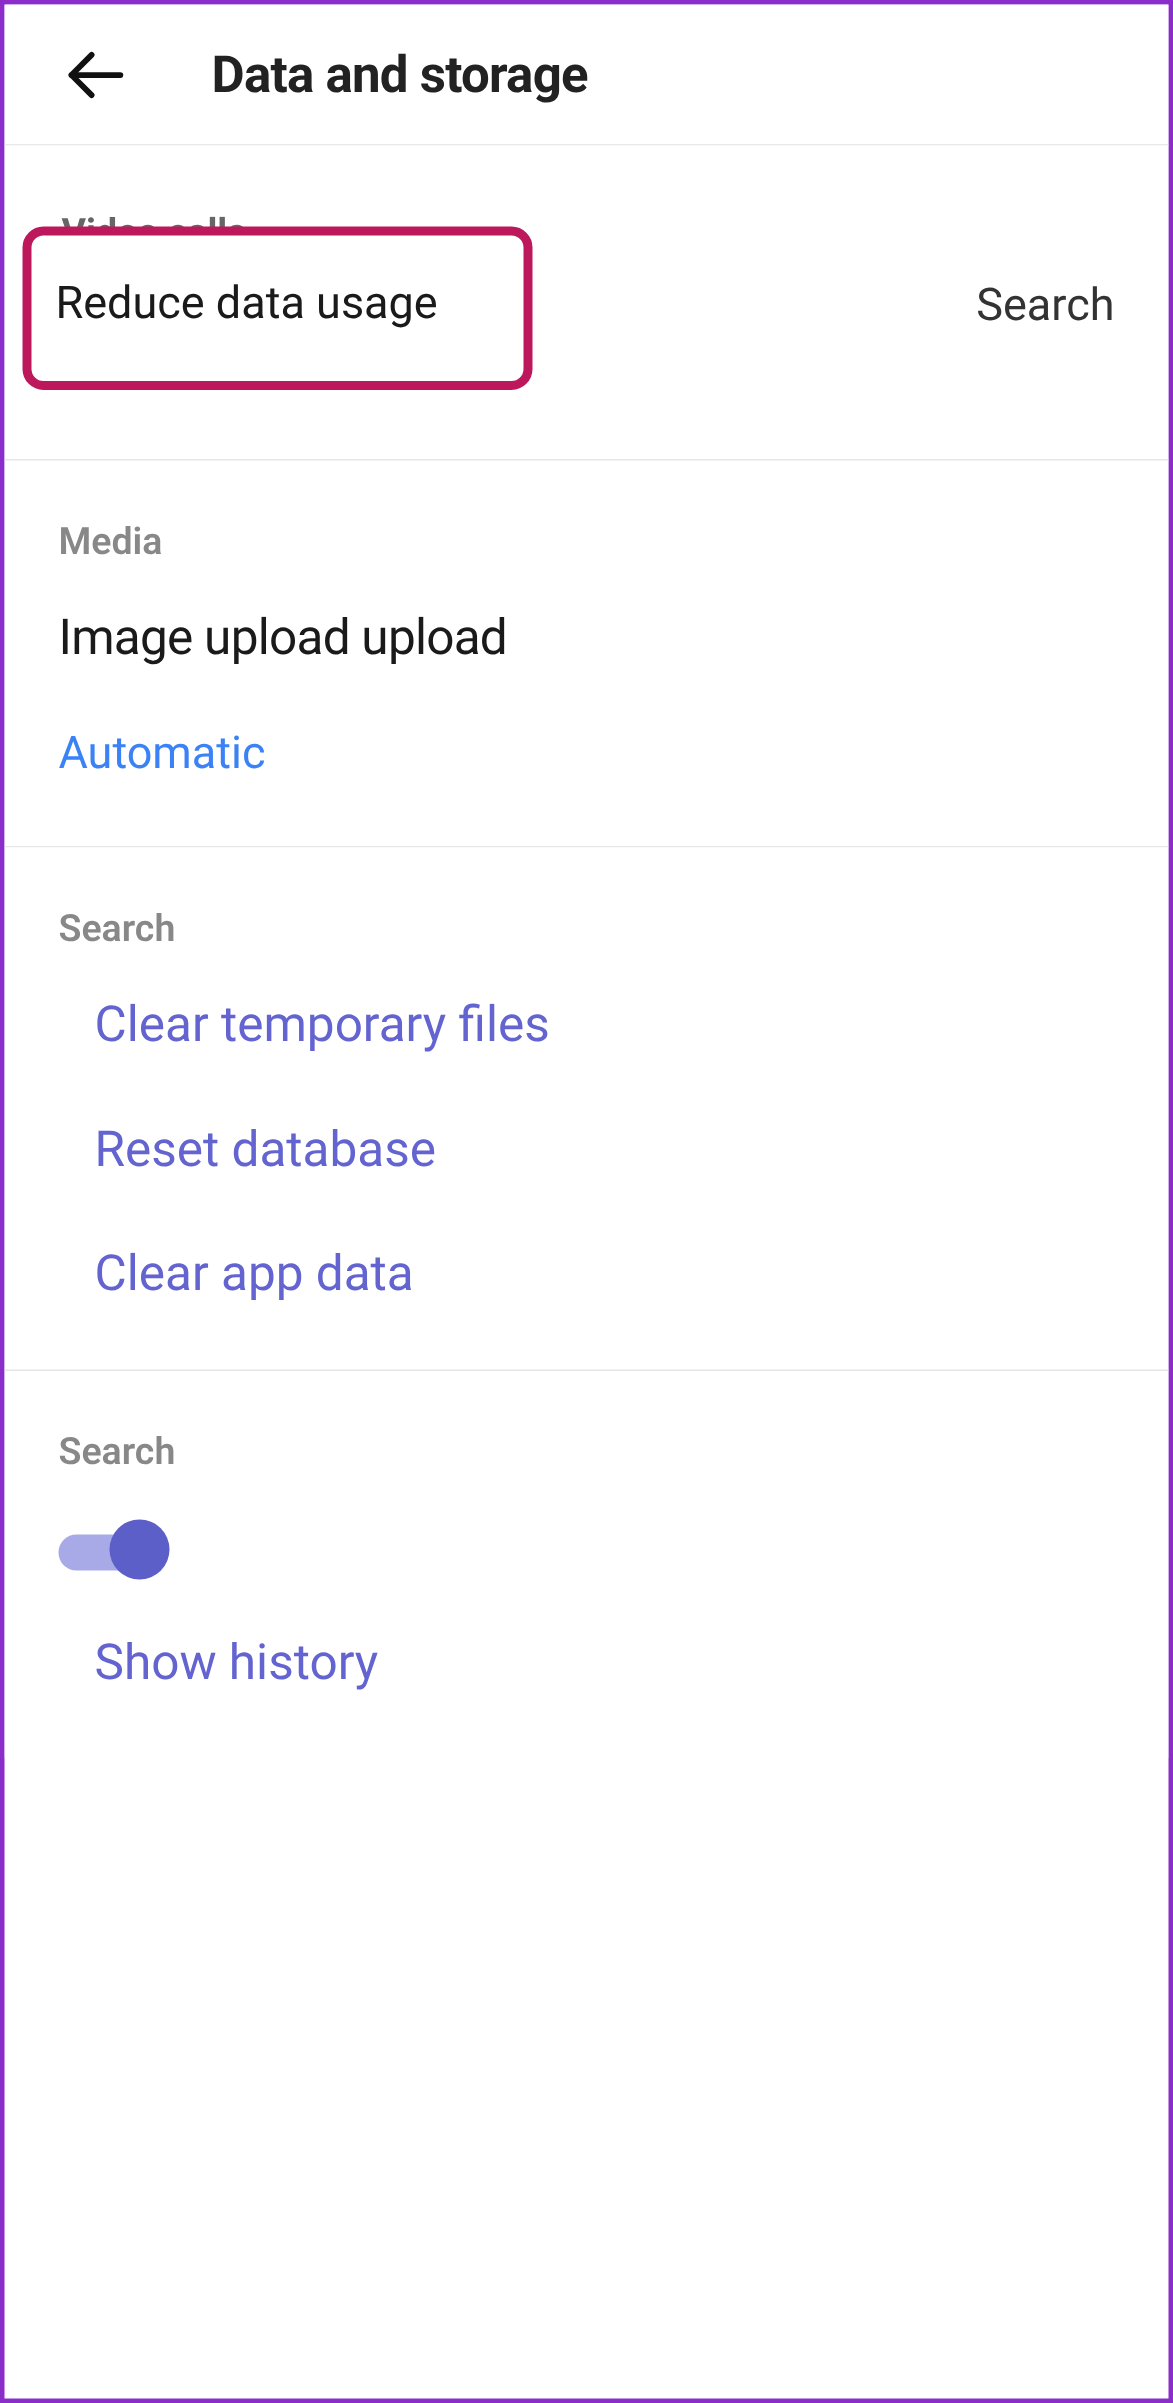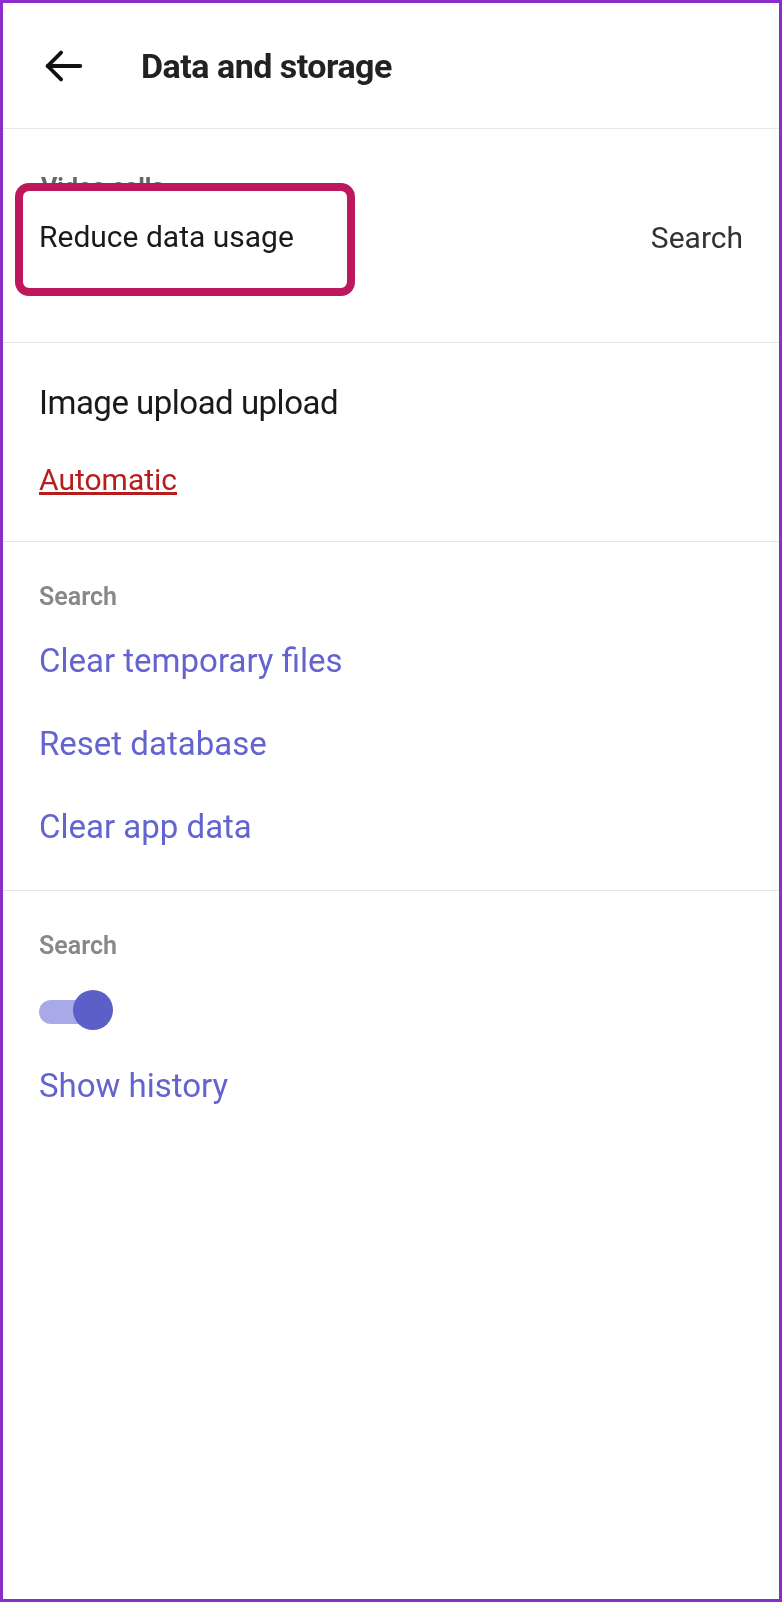--- a/index.html
+++ b/index.html
@@ -6,21 +6,21 @@
   html, body { width: 782px; height: 1602px; }
   body {
     font-family: -apple-system, BlinkMacSystemFont, "Segoe UI", Roboto, Arial, sans-serif;
     background: #ffffff;
     border: 3px solid #8b2dc9;
     overflow: hidden;
   }
   .header {
     display: flex;
     align-items: center;
-    height: 126px;
+    height: 94px;
     padding: 0 20px;
     border-bottom: 1px solid #e8e8e8;
     background: #fff;
   }
   .back-btn {
     width: 56px;
     height: 56px;
     display: flex;
     align-items: center;
     justify-content: center;
@@ -45,31 +45,31 @@
     font-weight: 600;
     margin-bottom: 30px;
   }
   .row-title {
     font-size: 33px;
     color: #1a1a1a;
     font-weight: 400;
   }
   .row-sub {
     font-size: 30px;
-    color: #b91c1c;
+    color: #3b82f6;
     font-weight: 400;
     margin-top: 40px;
-    text-decoration: underline;
   }
   .link-row {
     font-size: 33px;
     color: #6364d0;
     font-weight: 400;
     margin-bottom: 44px;
     cursor: pointer;
+    margin-left: 24px;
   }
   .link-row:last-child { margin-bottom: 0; }
   .row-flex {
     display: flex;
     justify-content: space-between;
     align-items: center;
   }
   .row-value {
     font-size: 30px;
     color: #333;
@@ -82,21 +82,21 @@
   }
   .section-video .section-header {
     color: #666;
     font-weight: 700;
     margin-bottom: 0;
     position: absolute;
     top: 44px;
     left: 38px;
   }
   .highlight-box {
-    border: 8px solid #be185d;
+    border: 6px solid #be185d;
     border-radius: 14px;
     background: #fff;
     padding: 28px 16px 34px 16px;
     width: 340px;
     position: relative;
     z-index: 2;
     margin-left: -24px;
     margin-top: 4px;
   }
   .highlight-box .row-title { font-size: 30px; }
@@ -151,20 +151,21 @@
   <div class="section-header">Video calls</div>
   <div class="row-flex">
     <div class="highlight-box">
       <div class="row-title">Reduce data usage</div>
     </div>
     <div class="row-value">Search</div>
   </div>
 </div>
 
 <div class="section section-media">
+  <div class="section-header">Media</div>
   <div>
     <div class="row-title">Image upload upload</div>
     <div class="row-sub">Automatic</div>
   </div>
 </div>
 
 <div class="section">
   <div class="section-header">Search</div>
   <div class="link-row">Clear temporary files</div>
   <div class="link-row">Reset database</div>

